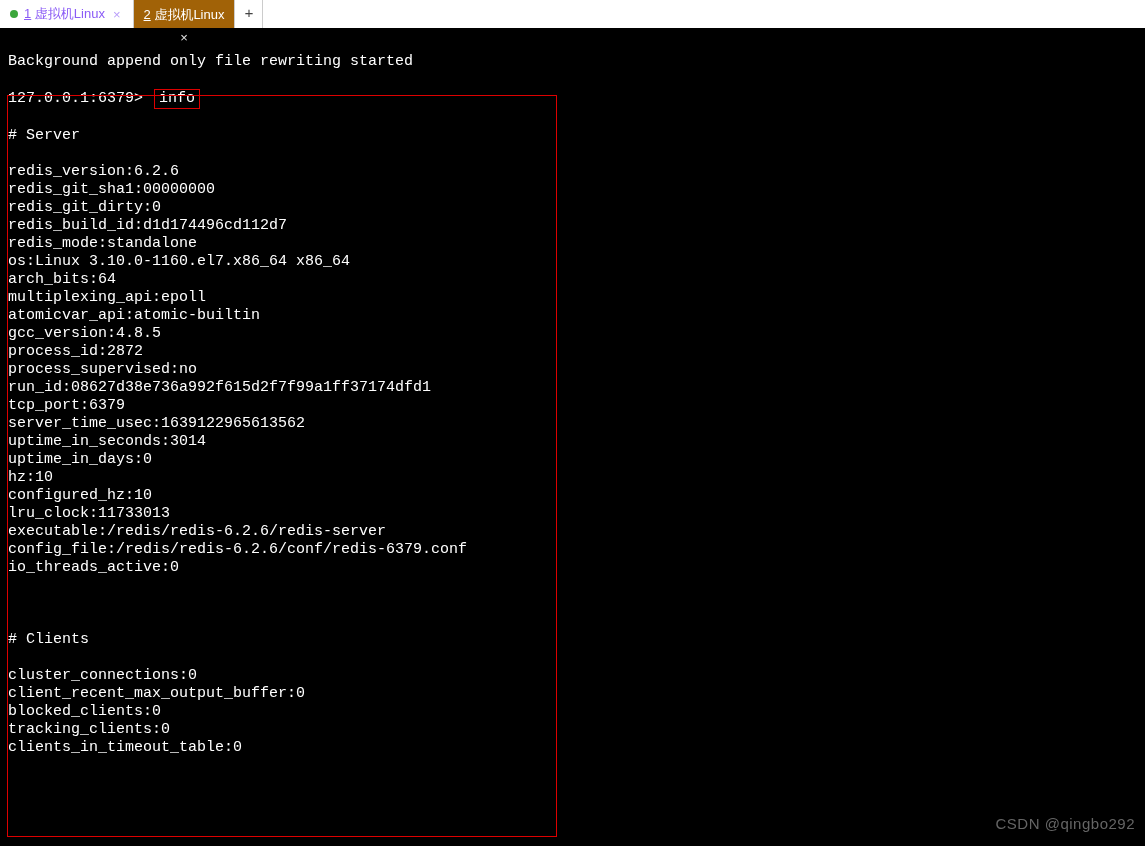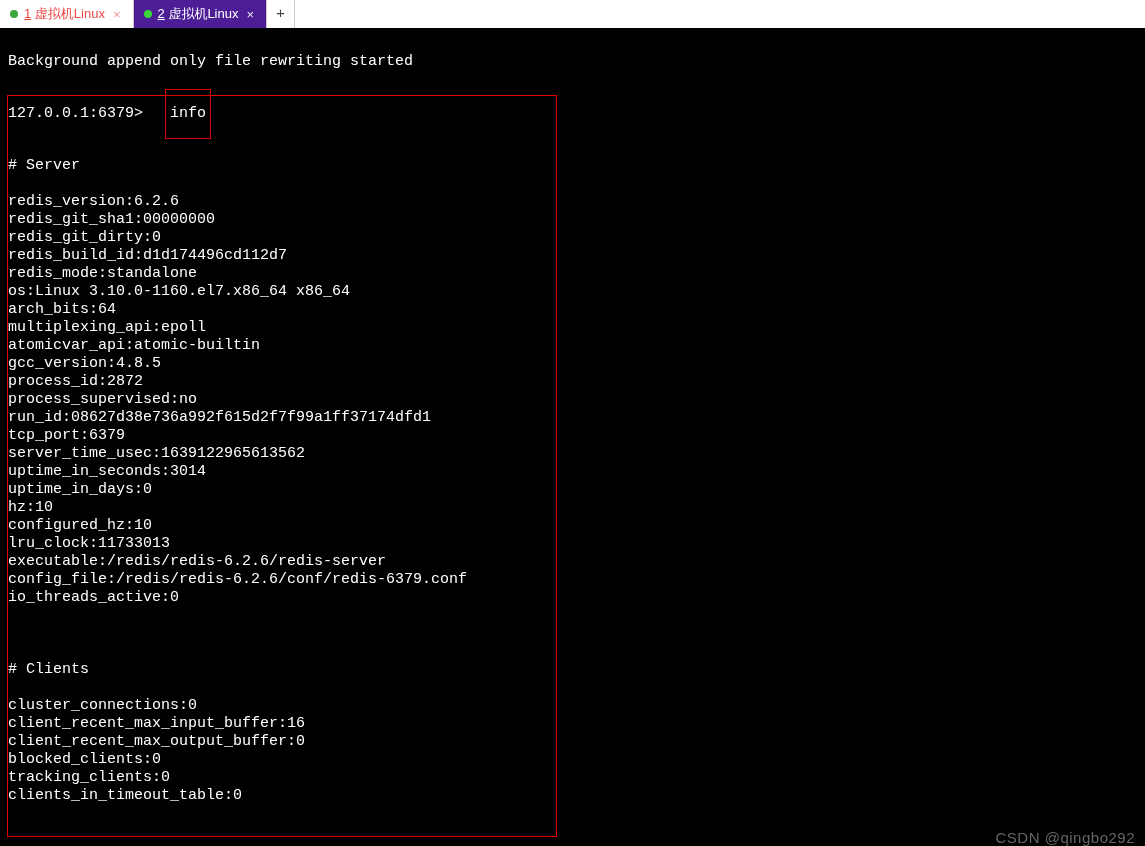--- a/index.html
+++ b/index.html
@@ -20,29 +20,30 @@
     display: flex;
     align-items: stretch;
   }
   .tab {
     display: flex;
     align-items: center;
     gap: 6px;
     padding: 0 10px;
     font-family: "Segoe UI", Arial, sans-serif;
     font-size: 13px;
-    color: #ef4444;
+    color: #8b5cf6;
     background: #fff;
     border-right: 1px solid #ccc;
     cursor: pointer;
     user-select: none;
   }
   .tab.active {
-    background: #4c1d95;
+    background: #a16207;
     color: #fff;
+    flex-direction: column;
   }
   .bullet {
     display: inline-block;
     width: 8px; height: 8px;
     border-radius: 50%;
     background: #3ba63b;
   }
   .tab.active .bullet { background: #3bd63b; }
   .tab-close {
     font-size: 13px;
@@ -63,36 +64,36 @@
   }
   .term {
     position: relative;
     padding: 6px 8px 8px 8px;
     line-height: 18px;
     white-space: pre;
   }
   .box-cmd {
     border: 1px solid #d00;
     display: inline-block;
-    padding: 15px 4px;
-    margin-left: 13px;
+    padding: 0 4px;
+    margin-left: 2px;
   }
   .box-info {
     border: 1px solid #d00;
     position: absolute;
     left: 7px;
     top: 66px;
     width: 550px;
     height: 742px;
     pointer-events: none;
   }
   .watermark {
     position: absolute;
     right: 10px;
-    bottom: 0;
+    bottom: 14px;
     font-family: "Segoe UI", Arial, sans-serif;
     font-size: 15px;
     color: #777;
     opacity: .85;
     letter-spacing: .5px;
   }
   .underline { text-decoration: underline; }
 </style>
 </head>
 <body>
@@ -111,20 +112,20 @@
   <div class="newtab">+</div>
 </div>
 
 <div class="term">
 <div>Background append only file rewriting started</div>
 <div><span>127.0.0.1:6379&gt;</span> <span class="box-cmd">info</span></div>
 <div># Server</div>
 <div id="server-block"><div>redis_version:6.2.6</div><div>redis_git_sha1:00000000</div><div>redis_git_dirty:0</div><div>redis_build_id:d1d174496cd112d7</div><div>redis_mode:standalone</div><div>os:Linux 3.10.0-1160.el7.x86_64 x86_64</div><div>arch_bits:64</div><div>multiplexing_api:epoll</div><div>atomicvar_api:atomic-builtin</div><div>gcc_version:4.8.5</div><div>process_id:2872</div><div>process_supervised:no</div><div>run_id:08627d38e736a992f615d2f7f99a1ff37174dfd1</div><div>tcp_port:6379</div><div>server_time_usec:1639122965613562</div><div>uptime_in_seconds:3014</div><div>uptime_in_days:0</div><div>hz:10</div><div>configured_hz:10</div><div>lru_clock:11733013</div><div>executable:/redis/redis-6.2.6/redis-server</div><div>config_file:/redis/redis-6.2.6/conf/redis-6379.conf</div><div>io_threads_active:0</div></div>
 <div>&nbsp;</div>
 <div># Clients</div>
-<div id="clients-block"><div>cluster_connections:0</div><div>client_recent_max_input_buffer:16</div><div>client_recent_max_output_buffer:0</div><div>blocked_clients:0</div><div>tracking_clients:0</div><div>clients_in_timeout_table:0</div></div>
+<div id="clients-block"><div>cluster_connections:0</div><div>client_recent_max_output_buffer:0</div><div>blocked_clients:0</div><div>tracking_clients:0</div><div>clients_in_timeout_table:0</div></div>
 <div>&nbsp;</div>
 
 
 <div class="box-info"></div>
 </div>
 
 <div class="watermark">CSDN @qingbo292</div>
 
 </body></html>

